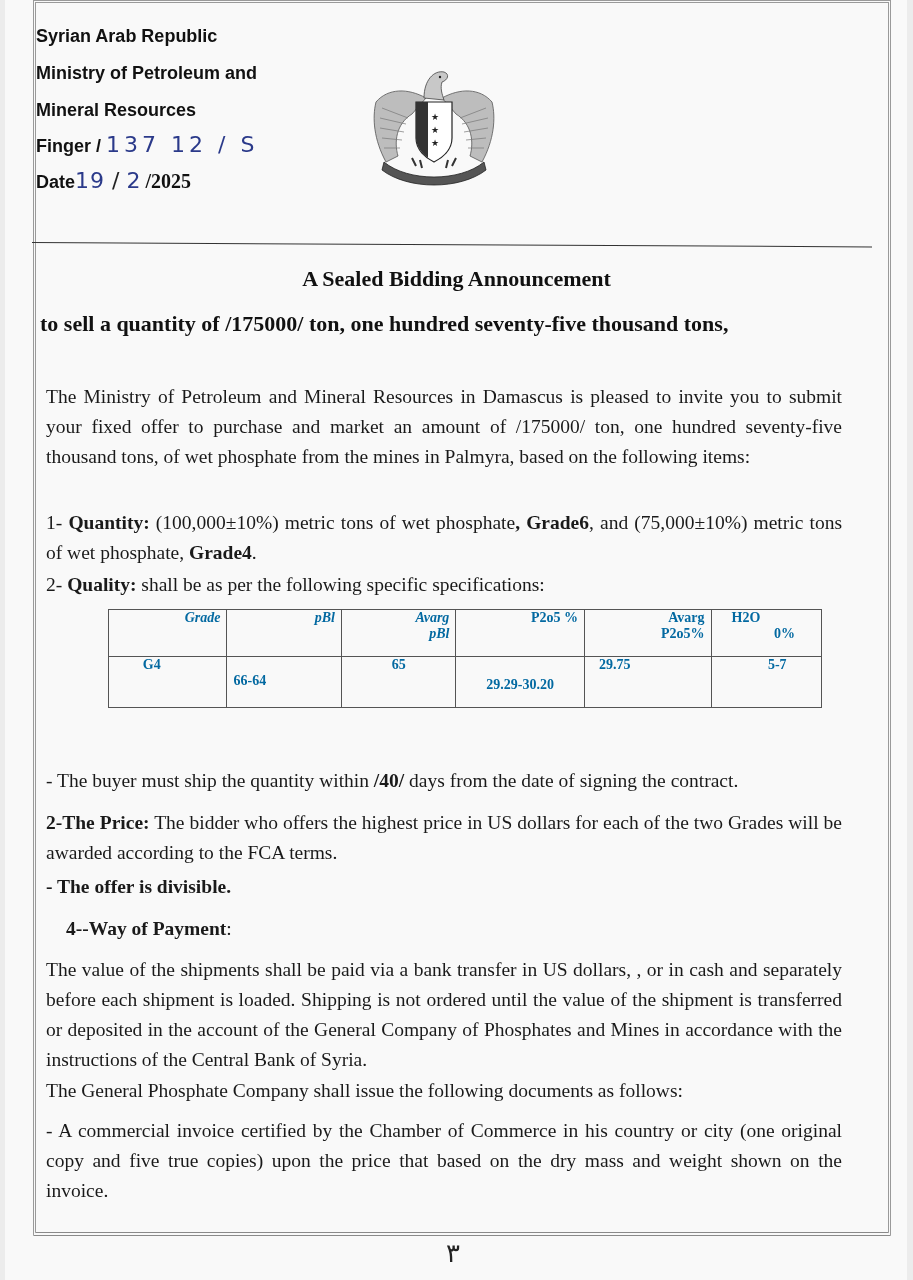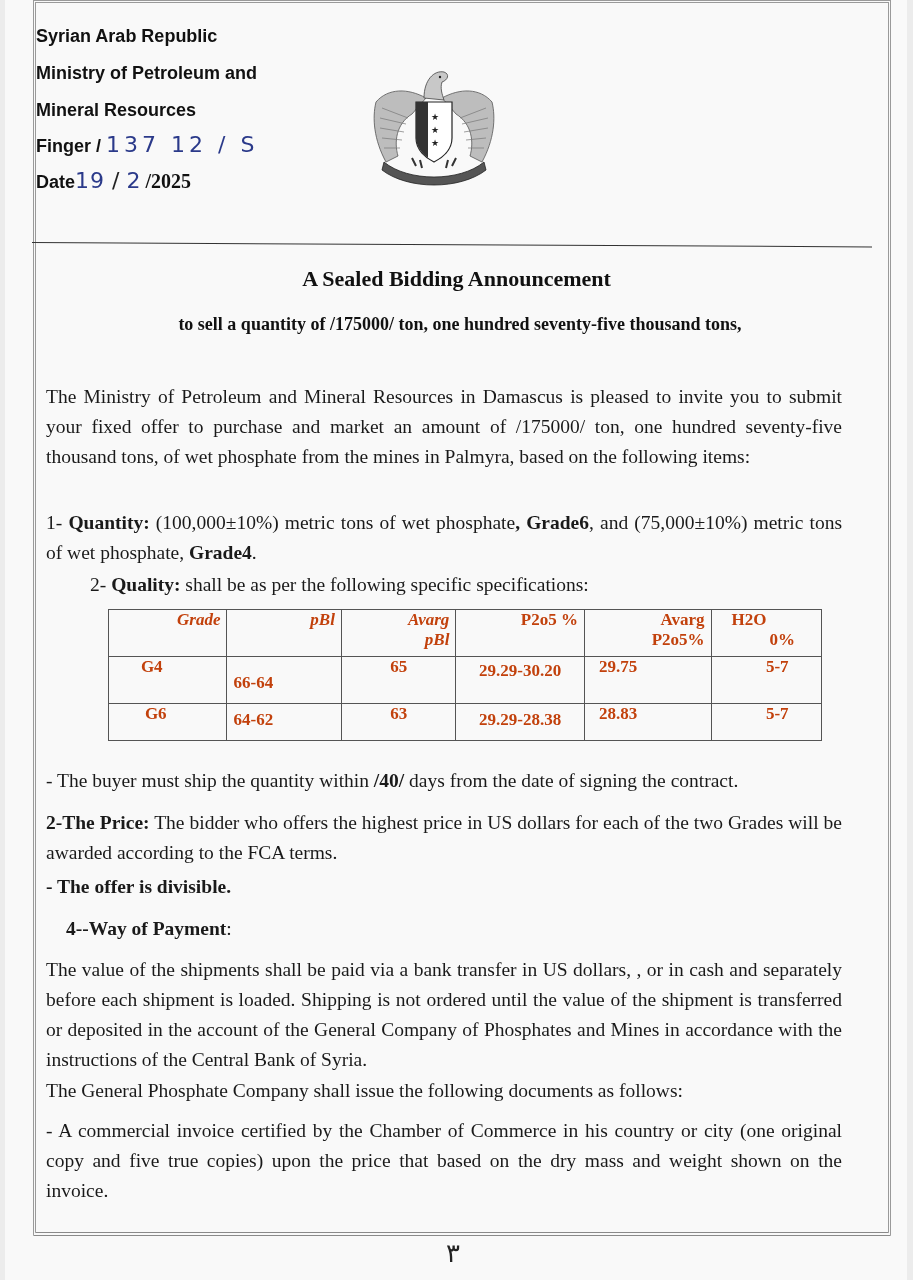--- a/index.html
+++ b/index.html
@@ -24,26 +24,26 @@
   .hdr {
     position: absolute; left: 36px; font-family: "Liberation Sans", sans-serif;
     font-weight: bold; font-size: 18px; color: #111;
   }
   .hand { font-family: "DejaVu Sans", sans-serif; font-weight: normal; color: #2b3a8a; font-size: 22px; letter-spacing: 4px; }
   .hand.dark { color: #222; }
   .datebold { font-family: "Liberation Serif", serif; font-weight: bold; font-size: 20px; color:#111;}
   .emblem { position: absolute; left: 368px; top: 58px; width: 132px; height: 130px; }
   .rule { position: absolute; left: 32px; top: 242px; width: 840px; height: 0; border-top: 1.5px solid #333; transform: rotate(0.3deg); transform-origin: left; }
   .title { position: absolute; left: 0; width: 913px; text-align: center; font-weight: bold; font-size: 22px; color: #111; }
-  .subtitle { position: absolute; left: 40px; width: 840px; text-align: center; font-weight: bold; font-size: 18px; line-height: 28px; color: #111; }
+  .subtitle { position: absolute; left: 40px; width: 840px; font-weight: bold; font-size: 22px; line-height: 28px; color: #111; }
   .para { position: absolute; left: 46px; width: 796px; font-size: 19.5px; line-height: 30px; text-align: justify; color: #1a1a1a; }
   b { font-weight: bold; }
   table.spec {
     position: absolute; left: 108px; top: 609px; width: 714px; border-collapse: collapse;
-    font-family: "Liberation Serif", serif; font-size: 17px; font-weight: bold; color: #c2410c;
+    font-family: "Liberation Serif", serif; font-size: 14px; font-weight: bold; color: #0369a1;
   }
   table.spec td { border: 1.5px solid #555; padding: 0 6px; vertical-align: top; }
   table.spec tr.head td { height: 46px; }
   table.spec tr.row td { height: 30px; }
   .ital { font-style: italic; }
   .r { text-align: right; }
   .c { text-align: center; }
   .page-num { position: absolute; left: 446px; top: 1238px; font-size: 26px; font-family: "DejaVu Sans", sans-serif; color: #222; }
 </style>
 </head>
@@ -94,46 +94,38 @@
 
 <div class="title" style="top:266px;">A Sealed Bidding Announcement</div>
 <div class="subtitle" style="top:310px;">
   <div>to sell a quantity of /175000/ ton, one hundred seventy-five thousand tons,</div>
 </div>
 
 <div class="para" style="top:382px;">The Ministry of Petroleum and Mineral Resources in Damascus is pleased to invite you to submit your fixed offer to purchase and market an amount of /175000/ ton, one hundred seventy-five thousand tons, of wet phosphate from the mines in Palmyra, based on the following items:</div>
 
 <div class="para" style="top:508px;"><span>1- </span><b>Quantity:</b><span> (100,000±10%) metric tons of wet phosphate</span><b>, Grade6</b><span>, and (75,000±10%) metric tons of wet phosphate, </span><b>Grade4</b><span>.</span></div>
 
-<div class="para" style="top:570px;margin-left:44px;"><span>2- </span><b>Quality:</b><span> shall be as per the following specific specifications:</span></div>
+<div class="para" style="top:570px;"><span>2- </span><b>Quality:</b><span> shall be as per the following specific specifications:</span></div>
 
 <table class="spec">
   <tbody>
       <tr class="head">
     <td class="ital r" style="width:104px;">Grade</td>
     <td class="ital r" style="width:100px;">pBl</td>
     <td class="ital r" style="width:100px;"><span>Avarg</span><br><span>pBl</span></td>
     <td class="r" style="width:114px;">P2o5 %</td>
     <td class="r" style="width:112px;"><span>Avarg</span><br><span>P2o5%</span></td>
     <td style="width:96px;"><span style="padding-left:14px;">H2O</span><br><span style="display:block;text-align:right;padding-right:20px;">0%</span></td>
   </tr>
   <tr class="row">
     <td class="c" style="padding-right:38px;">G4</td>
     <td style="padding-top:16px;">66-64</td>
     <td class="c">65</td>
-    <td class="c" style="padding-top:4px;">29.29-30.20</td>
+    <td class="c" style="padding-top:20px;">29.29-30.20</td>
     <td style="padding-left:14px;">29.75</td>
-    <td class="c" style="padding-left:28px;">5-7</td>
-  </tr>
-  <tr class="row">
-    <td class="c" style="padding-right:30px;">G6</td>
-    <td style="padding-top:6px;">64-62</td>
-    <td class="c">63</td>
-    <td class="c" style="padding-top:6px;">29.29-28.38</td>
-    <td style="padding-left:14px;">28.83</td>
     <td class="c" style="padding-left:28px;">5-7</td>
   </tr>
 </tbody>
   </table>
 
 <div class="para" style="top:766px;"><span>- The buyer must ship the quantity within </span><b>/40/</b><span> days from the date of signing the contract.</span></div>
 
 <div class="para" style="top:808px;"><b>2-The Price:</b><span> The bidder who offers the highest price in US dollars for each of the two Grades will be awarded according to the FCA terms.</span></div>
 
 <div class="para" style="top:872px;"><b>- The offer is divisible.</b></div>

